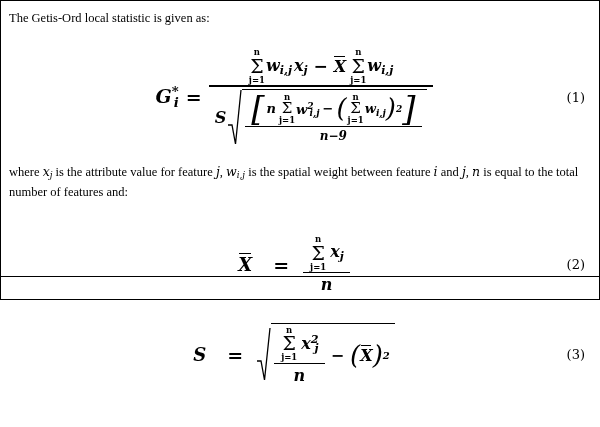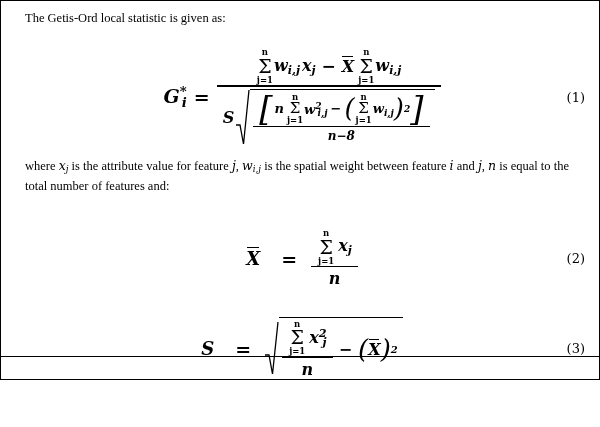--- a/index.html
+++ b/index.html
@@ -10,32 +10,32 @@
     width: 600px;
     height: 427px;
     background: #ffffff;
     font-family: "Liberation Serif", serif;
     color: #000000;
     overflow: hidden;
   }
   .page {
     box-sizing: border-box;
     width: 600px;
-    height: 380px;
+    height: 300px;
     border: 1px solid #000;
     position: relative;
-    padding: 6px 8px 0 24px;
+    padding: 6px 8px 0 8px;
   }
   .para {
     font-size: 12.5px;
     line-height: 1.55;
     margin: 0;
   }
   .para-top { margin-top: 2px; }
-  .para-mid { }
+  .para-mid { margin-top: 6px; }
   .math {
     font-family: "DejaVu Serif", serif;
     font-style: italic;
     font-weight: bold;
   }
   .mathsf {
     font-family: "DejaVu Serif", serif;
     font-style: italic;
   }
   .sub {
@@ -235,21 +235,21 @@
                     <span class="lim">n</span>
                     <span class="sigma" style="font-size:15px">Σ</span>
                     <span class="lim">j=1</span>
                   </span>
                   <span><span>w</span><span class="sub">i,j</span></span>
                   <span class="paren">)</span>
                     <span class="sup" style="font-size:9px;vertical-align:0.9em">2</span>
                   <span class="brk">]</span>
                 </span>
                 <span class="fracline"></span>
-                <span class="den" style="font-size:12px;font-weight:bold;font-style:italic;">n−8</span>
+                <span class="den" style="font-size:12px;font-weight:bold;font-style:italic;">n−9</span>
               </span>
             </span>
           </span>
         </span>
       </span>
     </div>
     <span class="eqnum">(1)</span>
   </div>
 
   <p class="para para-mid">

